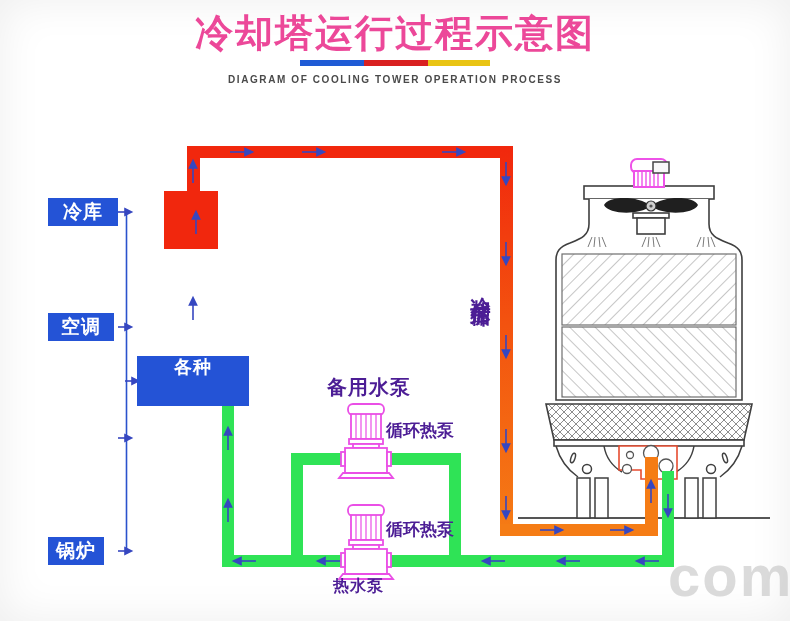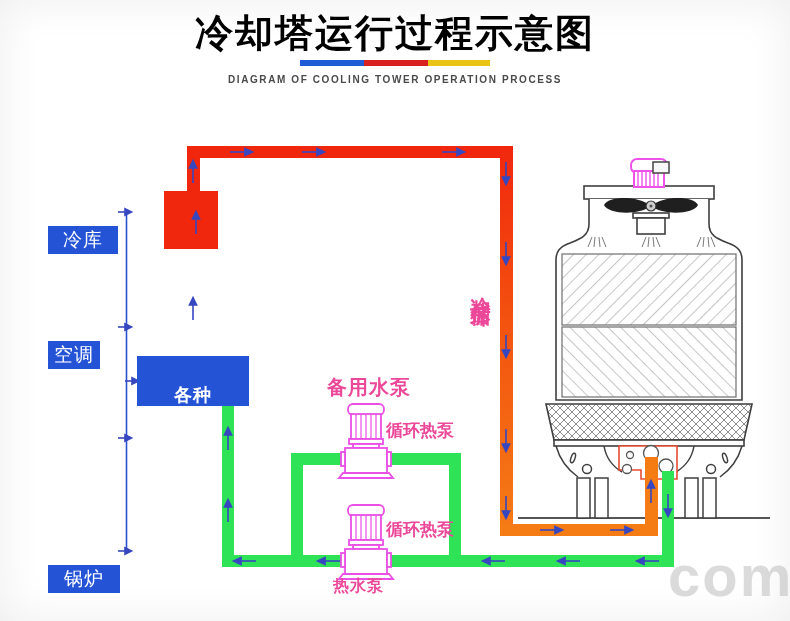--- a/index.html
+++ b/index.html
@@ -5,45 +5,45 @@
   html,body{margin:0;padding:0;background:#ffffff;}
   .stage{
     position:relative;width:790px;height:621px;overflow:hidden;
     background:#ffffff;
     box-shadow:inset 0 0 45px rgba(0,0,0,0.07);
     font-family:"Liberation Sans","DejaVu Sans",sans-serif;
   }
   
   .header{position:absolute;top:0;left:0;width:100%;text-align:center;}
   .title{
-    margin-top:12px;font-size:38px;font-weight:900;color:#000000;
+    margin-top:12px;font-size:38px;font-weight:900;color:#ec4899;
     letter-spacing:2px;line-height:1.15;
   }
   .title-bar{width:190px;height:6px;margin:4px auto 0 auto;display:flex;}
   .title-bar .seg{height:100%;}
   .seg-blue{width:64px;background:#1f5bd5;}
   .seg-red{width:64px;background:#d92020;}
   .seg-yellow{width:62px;background:#e9c414;}
   .subtitle{
     margin-top:8px;font-size:10px;color:#4a4a4a;font-weight:600;
     letter-spacing:1.6px;
   }
   .src-box{
     position:absolute;background:#2453d6;color:#ffffff;
-    font-size:19px;font-weight:400;display:flex;align-items:center;
-    justify-content:center;letter-spacing:1px;margin-top:28px;
+    font-size:19px;font-weight:700;display:flex;align-items:center;
+    justify-content:center;letter-spacing:1px;
   }
   .main-box{
     position:absolute;left:137px;top:356px;width:112px;height:50px;
     background:#2453d6;color:#ffffff;font-size:18px;font-weight:700;
-    display:flex;flex-direction:column;align-items:center;justify-content:flex-end;
+    display:flex;flex-direction:column;align-items:center;justify-content:flex-start;
     line-height:1.25;letter-spacing:1px;
   }
   .diagram-label{
-    position:absolute;color:#ec4899;font-weight:700;white-space:nowrap;
+    position:absolute;color:#4c1d95;font-weight:700;white-space:nowrap;
   }
   .vertical-label{
     writing-mode:vertical-rl;text-orientation:upright;
     letter-spacing:3px;
   }
   .watermark{
     position:absolute;left:668px;top:542px;font-size:58px;font-weight:800;
     color:rgba(175,175,175,0.45);letter-spacing:2px;
   }
   svg.layer{position:absolute;left:0;top:0;}
@@ -234,24 +234,24 @@
       <use href="#arrS" transform="translate(125,327)"></use>
       <use href="#arrS" transform="translate(125,438)"></use>
       <use href="#arrS" transform="translate(125,551)"></use>
       <use href="#arrS" transform="translate(132,381)"></use>
     </g>
   </svg>
 
   <div class="src-box" style="left:48px;top:198px;width:70px;height:28px;">
     <span>冷库</span>
   </div>
-  <div class="src-box" style="left:48px;top:313px;width:52px;height:28px;">
+  <div class="src-box" style="left:48px;top:313px;width:66px;height:28px;">
     <span>空调</span>
   </div>
-  <div class="src-box" style="left:48px;top:537px;width:72px;height:28px;">
+  <div class="src-box" style="left:48px;top:537px;width:56px;height:28px;">
     <span>锅炉</span>
   </div>
 
   <div class="main-box">
     <span>各种</span>
   </div>
 
   <div class="diagram-label" style="left:327px;top:374px;font-size:20px;letter-spacing:1px;">备用水泵</div>
   <div class="diagram-label" style="left:386px;top:419px;font-size:17px;">循环热泵</div>
   <div class="diagram-label" style="left:386px;top:518px;font-size:17px;">循环热泵</div>

